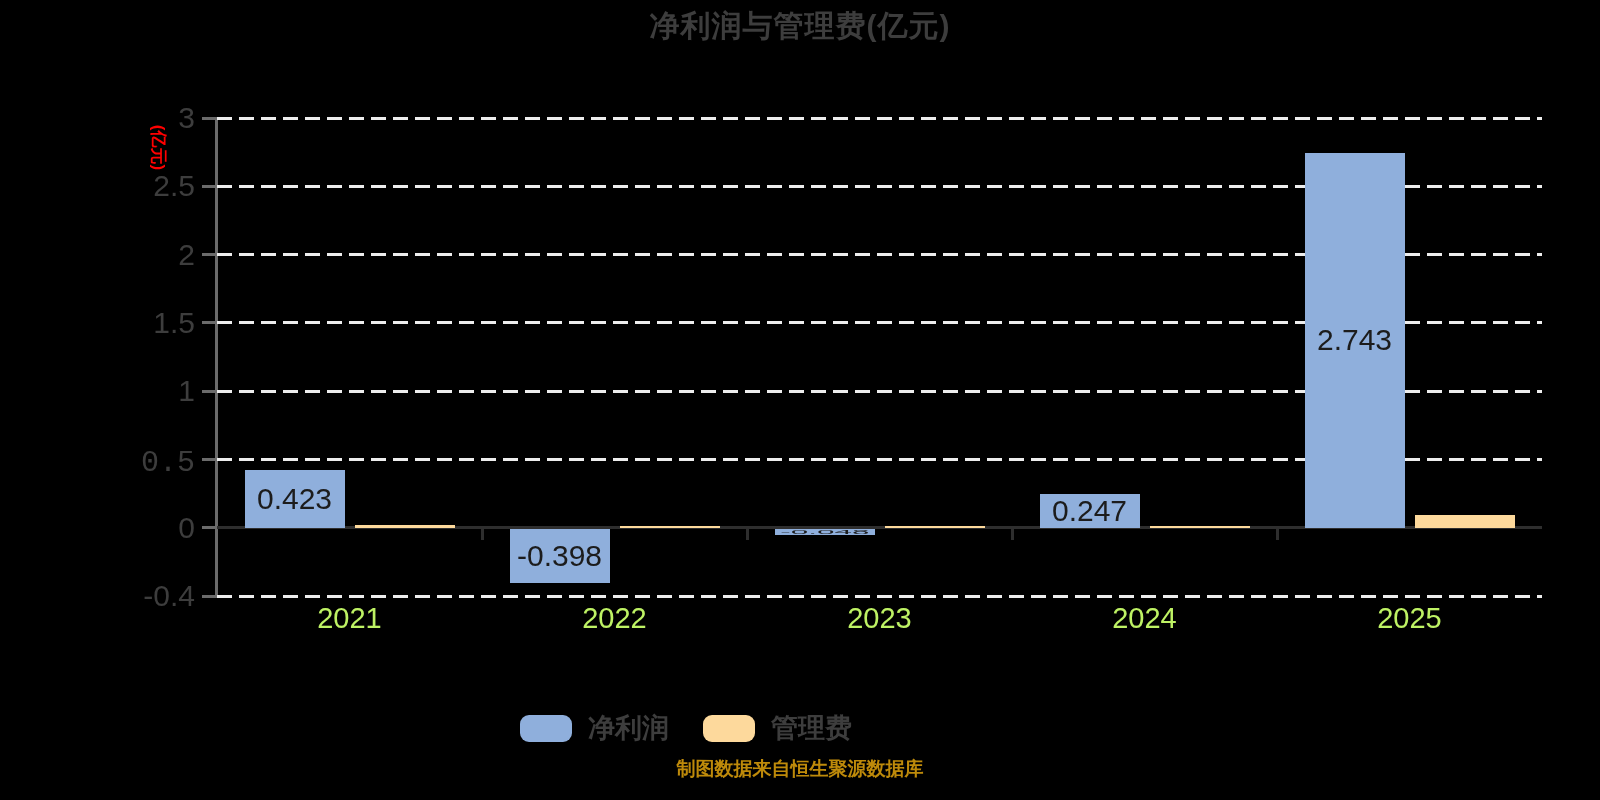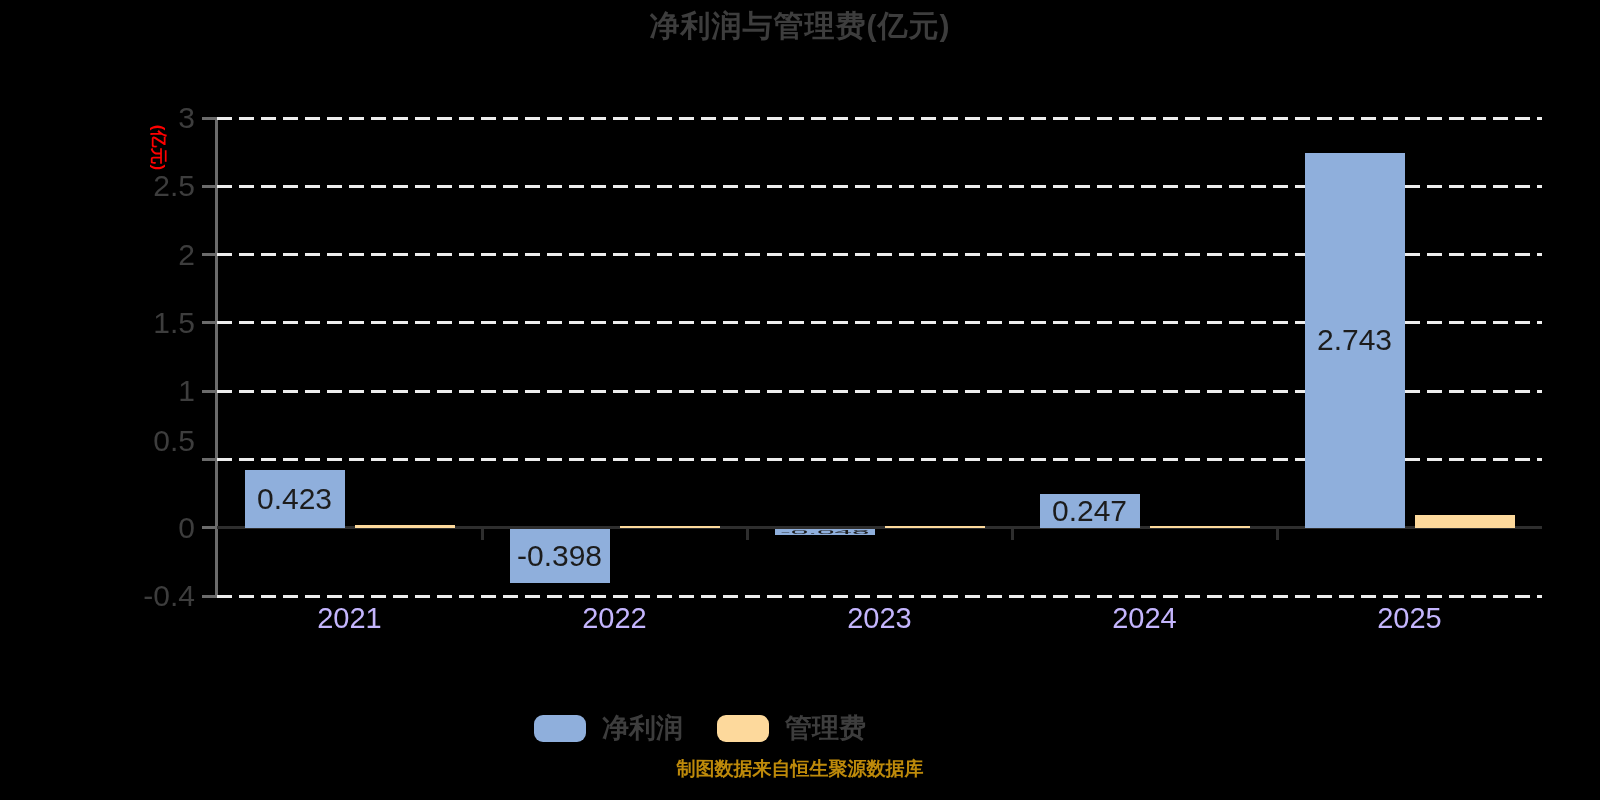--- a/index.html
+++ b/index.html
@@ -25,30 +25,30 @@
     background:repeating-linear-gradient(90deg,#ededed 0 15px,transparent 15px 22px);
   }
   .ytick{position:absolute;left:202px;width:14px;height:3px;background:#6b6b6b;}
   .yticklabel{
     position:absolute;left:90px;width:105px;height:40px;line-height:40px;
     text-align:right;font-size:30px;color:#3d3d3d;
   }
   .xtick{position:absolute;top:526px;width:3px;height:14px;background:#2e2e2e;}
   .xlabel{
     position:absolute;top:602px;width:160px;text-align:center;
-    font-size:29px;color:#c4b5fd;
+    font-size:29px;color:#bef264;
   }
   .bar{position:absolute;}
   .barlabel{
     position:absolute;text-align:center;font-size:30px;color:#1c1c1c;
     white-space:nowrap;transform-origin:center center;
   }
   .legend{
     position:absolute;top:710px;left:0;width:1372px;
-    display:flex;justify-content:center;align-items:center;gap:34px;padding-left:14px;
+    display:flex;justify-content:center;align-items:center;gap:34px;
   }
   .legend-item{display:flex;align-items:center;gap:16px;}
   .legend-swatch{width:52px;height:27px;border-radius:9px;}
   .legend-label{font-size:27px;font-weight:bold;color:#3d3d3d;}
   .footer{
     position:absolute;top:756px;left:0;width:1600px;text-align:center;
     font-size:19px;font-weight:bold;color:#be8a0a;
   }
 </style>
 </head>
@@ -71,21 +71,21 @@
     <div class="ytick" style="top: 253.071px;"></div>
     <div class="yticklabel" style="top: 234.571px;">2</div>
     <div class="gridline" style="top: 321.357px;"></div>
     <div class="ytick" style="top: 321.357px;"></div>
     <div class="yticklabel" style="top: 302.857px;">1.5</div>
     <div class="gridline" style="top: 389.643px;"></div>
     <div class="ytick" style="top: 389.643px;"></div>
     <div class="yticklabel" style="top: 371.143px;">1</div>
     <div class="gridline" style="top: 457.929px;"></div>
     <div class="ytick" style="top: 457.929px;"></div>
-    <div class="yticklabel" style="top: 421px;">0.5</div>
+    <div class="yticklabel" style="top: 443px; font-family: Liberation Mono, monospace;">0.5</div>
     <div class="ytick" style="top: 526.214px;"></div>
     <div class="yticklabel" style="top: 507.714px;">0</div>
     <div class="gridline" style="top: 594.5px;"></div>
     <div class="ytick" style="top: 594.5px;"></div>
     <div class="yticklabel" style="top: 576px;">-0.4</div>
     <div class="xlabel" style="left: 269.5px;">2021</div>
     <div class="xlabel" style="left: 534.5px;">2022</div>
     <div class="xtick" style="left: 480.5px;"></div>
     <div class="xlabel" style="left: 799.5px;">2023</div>
     <div class="xtick" style="left: 745.5px;"></div>

